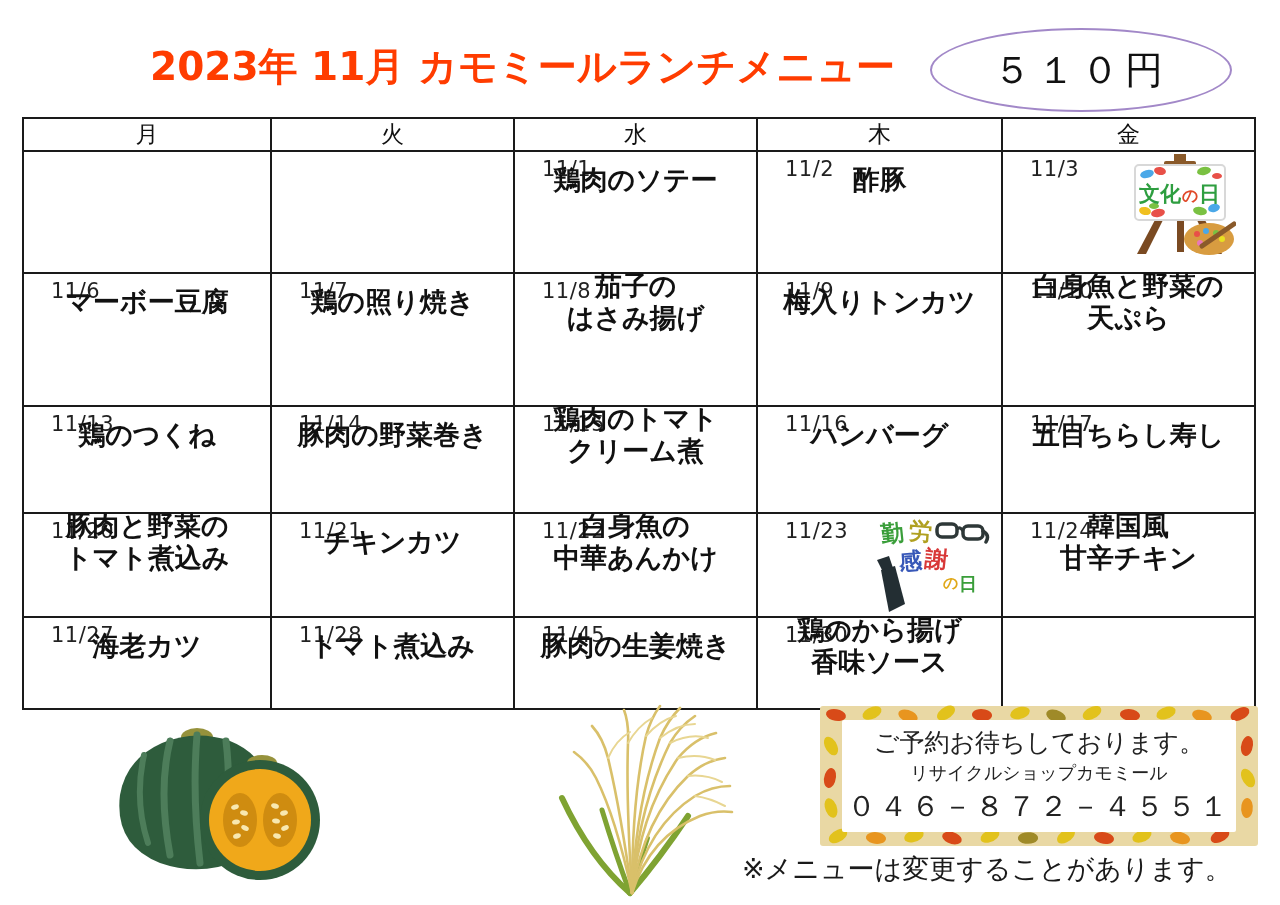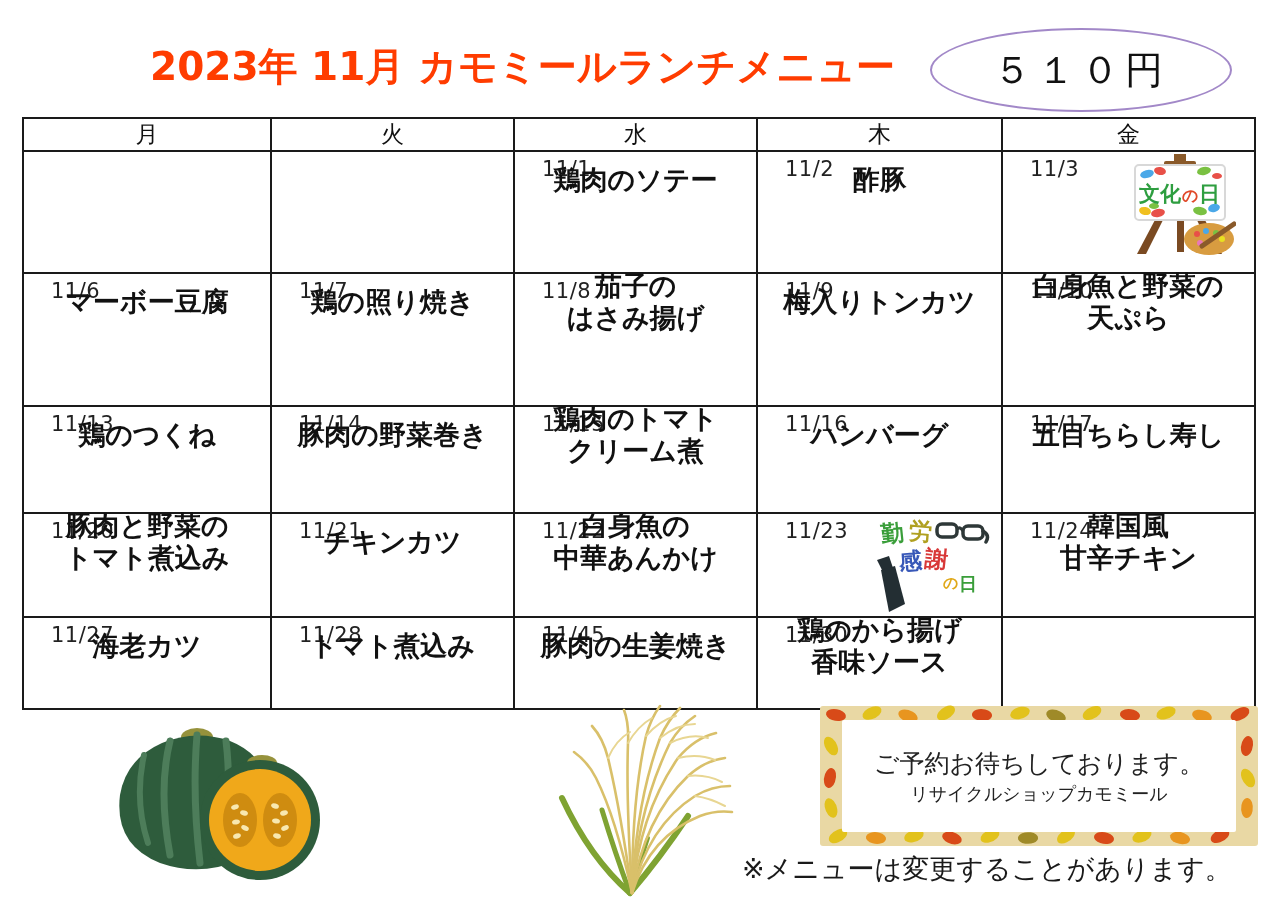--- a/index.html
+++ b/index.html
@@ -429,16 +429,17 @@
   <span class="leaf lf-red" style="left:390px;top:124px;transform:rotate(-20deg)"></span>
   <span class="leaf lf-gold" style="left:1px;top:34px;transform:rotate(70deg)"></span>
   <span class="leaf lf-red" style="left:0px;top:66px;transform:rotate(110deg)"></span>
   <span class="leaf lf-gold" style="left:1px;top:96px;transform:rotate(80deg)"></span>
   <span class="leaf lf-red" style="left:417px;top:34px;transform:rotate(-70deg)"></span>
   <span class="leaf lf-gold" style="left:418px;top:66px;transform:rotate(-110deg)"></span>
   <span class="leaf lf-org" style="left:417px;top:96px;transform:rotate(-80deg)"></span>
   <div class="res-inner">
     <div class="res-line1">ご予約お待ちしております。</div>
     <div class="res-line2">リサイクルショップカモミール</div>
+    <div class="res-phone">０４６－８７２－４５５１</div>
   </div>
 </div>
 
 <div class="note">※メニューは変更することがあります。</div>
 
 </body></html>

